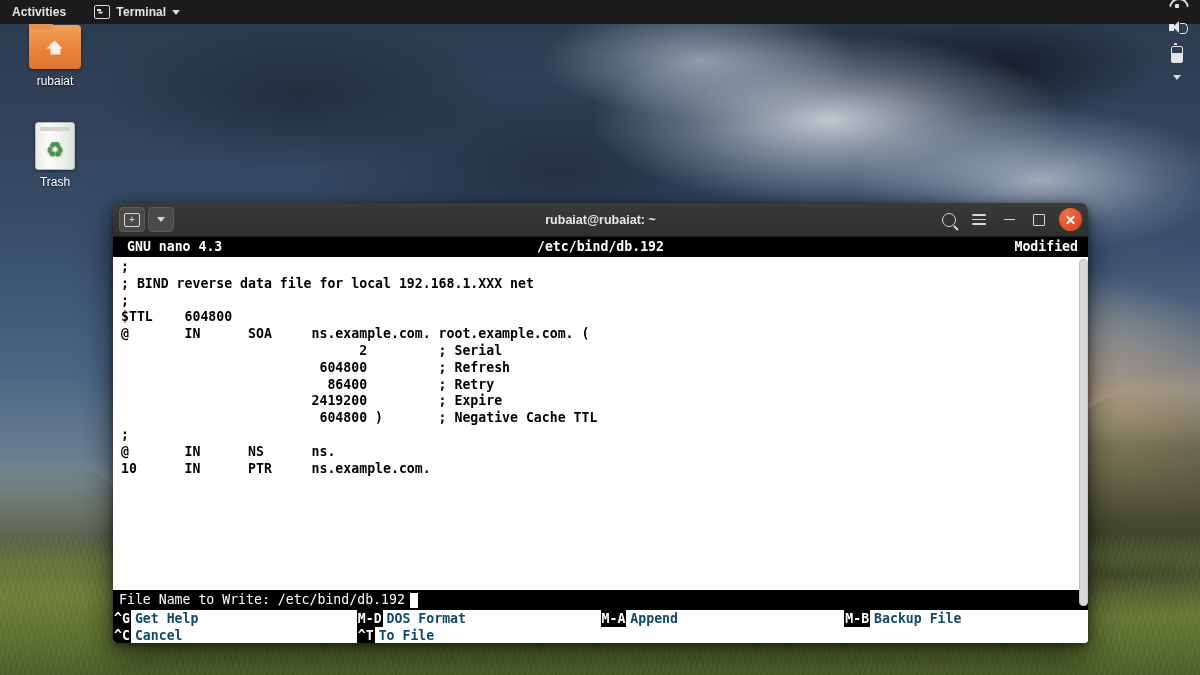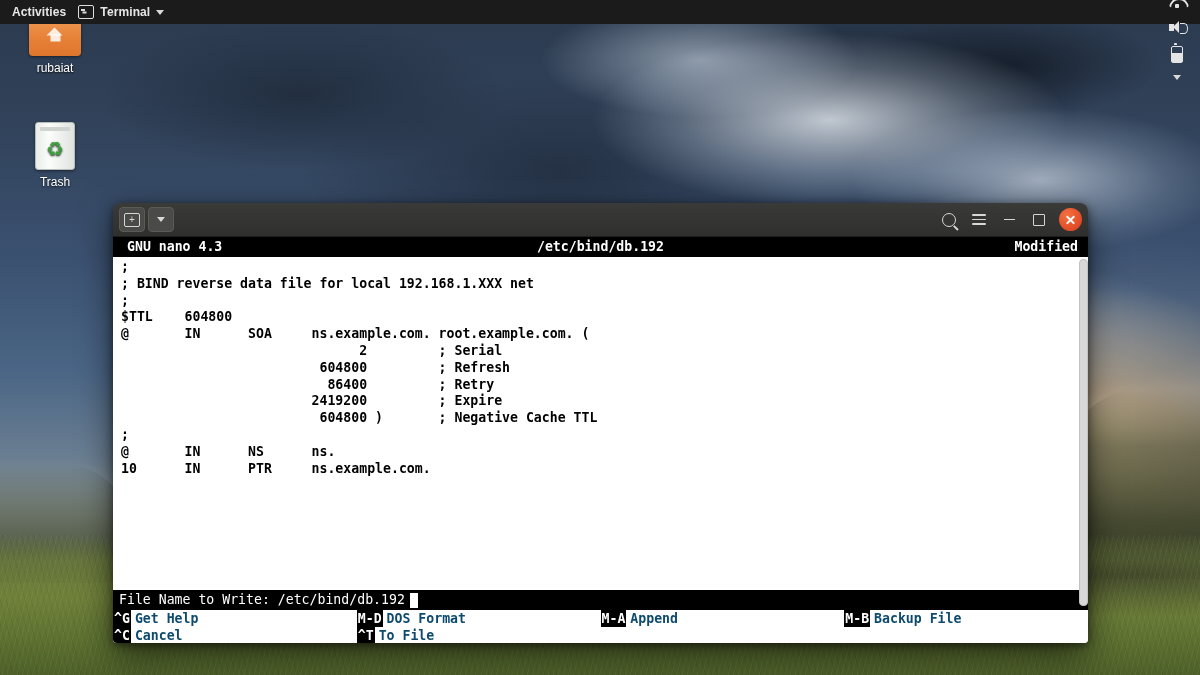--- a/index.html
+++ b/index.html
@@ -60,21 +60,21 @@
   }
 
   
   .topbar {
     position: absolute; top: 0; left: 0; right: 0; height: 24px;
     background: #1b1b1b;
     display: flex; align-items: center;
     color: #e6e6e6; font-size: 12px;
     z-index: 50;
   }
-  .topbar-left { display: flex; align-items: center; padding-left: 12px; gap: 12px; }
+  .topbar-left { display: flex; align-items: center; padding-left: 12px; gap: 28px; }
   .tb-item { display: flex; align-items: center; gap: 6px; cursor: default; }
   .tb-item .label { font-weight: 700; font-size: 12px; letter-spacing: .1px; }
   .term-glyph {
     width: 14px; height: 12px; border: 1.4px solid #dcdcdc; border-radius: 2px;
     position: relative;
   }
   .term-glyph::before {
     content: ""; position: absolute; left: 2px; top: 3px;
     width: 4px; height: 1.5px; background: #dcdcdc;
     box-shadow: 1.5px 2.5px 0 0 #dcdcdc;
@@ -327,21 +327,21 @@
       <span class="icon-vol">
         <span class="spk"></span>
         <span class="cone"></span>
         <span class="wave"></span>
       </span>
       <span class="icon-batt"></span>
       <span class="caret-down"></span>
     </div>
   </div>
 
-  <div class="desk-icon" style="left:12px; top:12px;">
+  <div class="desk-icon" style="left:12px; top:25px;">
     <div class="glyph folder">
       <span class="home-glyph"></span>
     </div>
     <div>rubaiat</div>
   </div>
 
   <div class="desk-icon" style="left:12px; top:122px;">
     <div class="glyph trash">
       <span class="recycle">♻</span>
     </div>
@@ -353,20 +353,21 @@
     <div class="titlebar">
       <div class="tb-split">
         <div class="tb-btn">
           <span class="newtab-icon"></span>
         </div>
         <div class="tb-btn">
           <span class="caret-down"></span>
         </div>
       </div>
 
+      <div class="win-title">rubaiat@rubaiat: ~</div>
 
       <div class="tb-right">
         <div class="wb">
           <span class="search-icon"></span>
         </div>
         <div class="wb">
           <span class="burger">
               <span></span>
               <span></span>
               <span></span>

